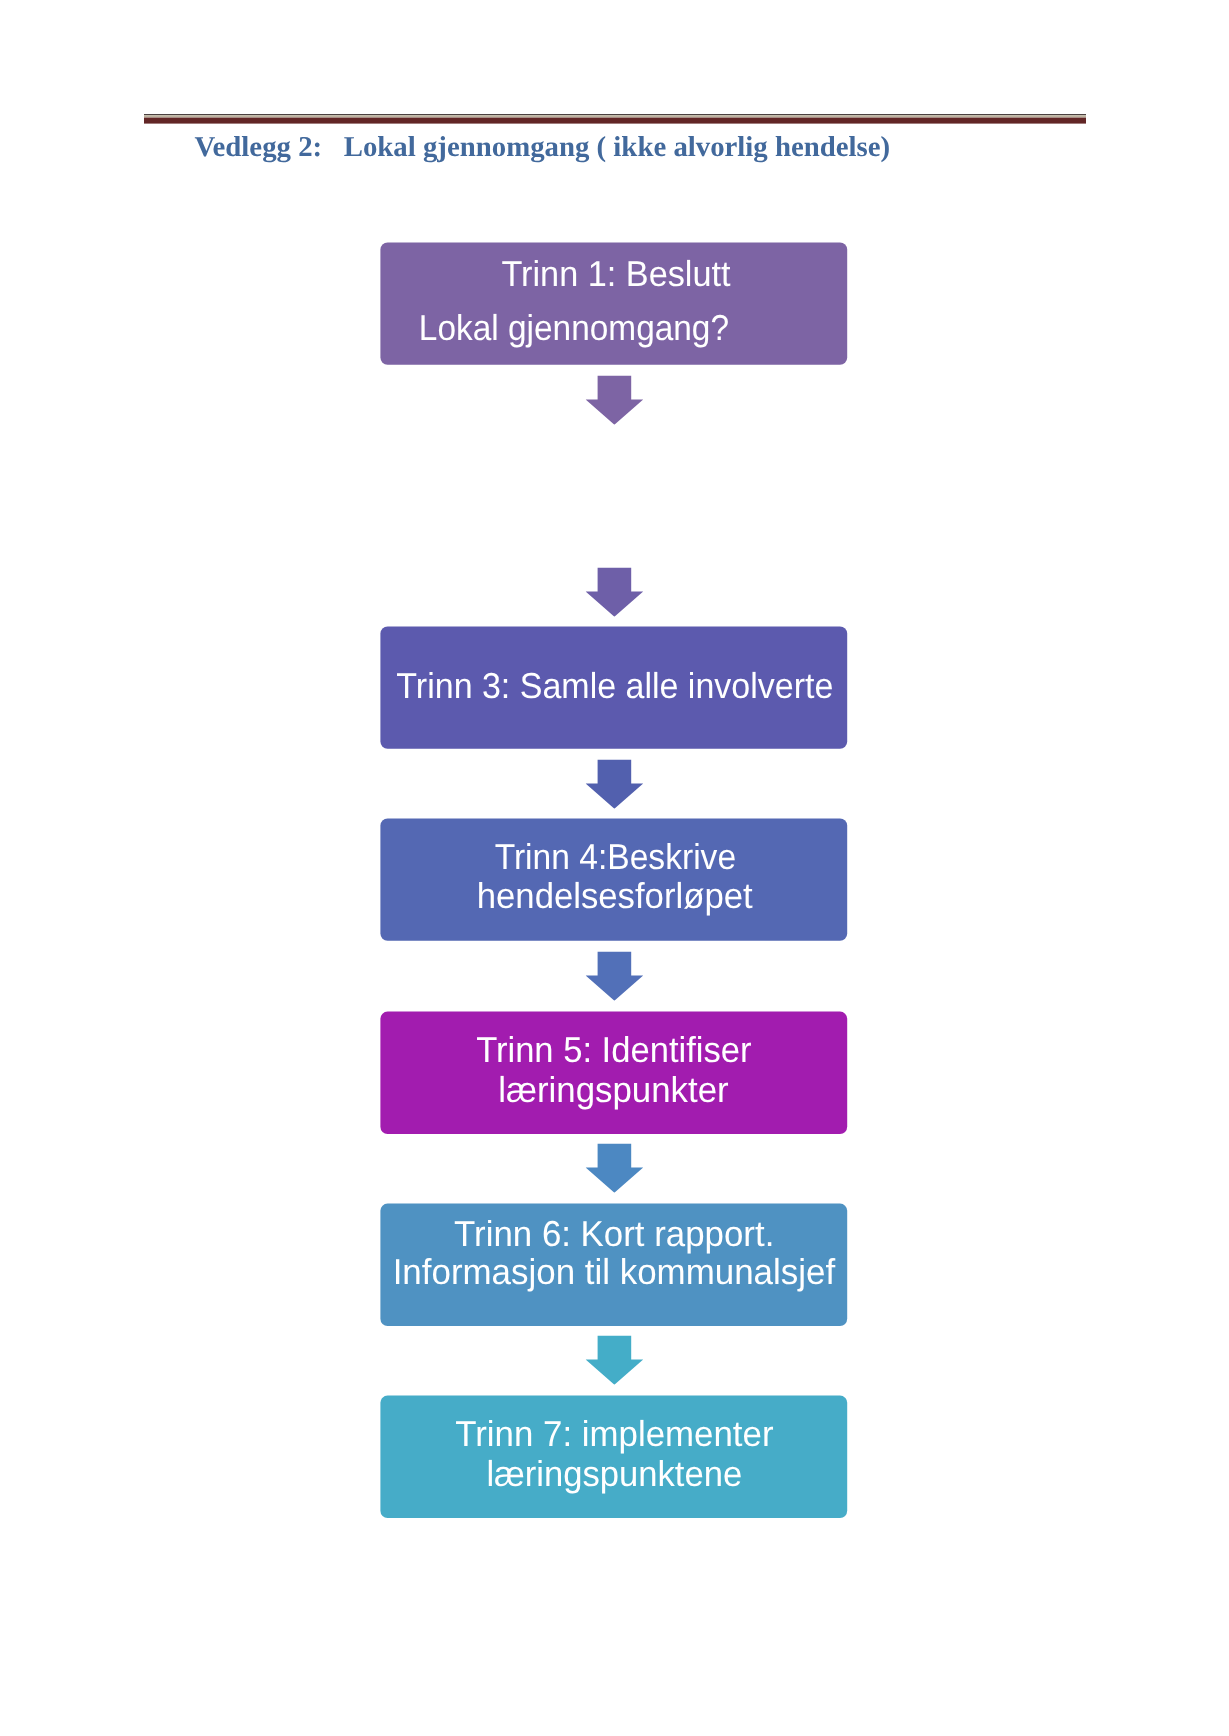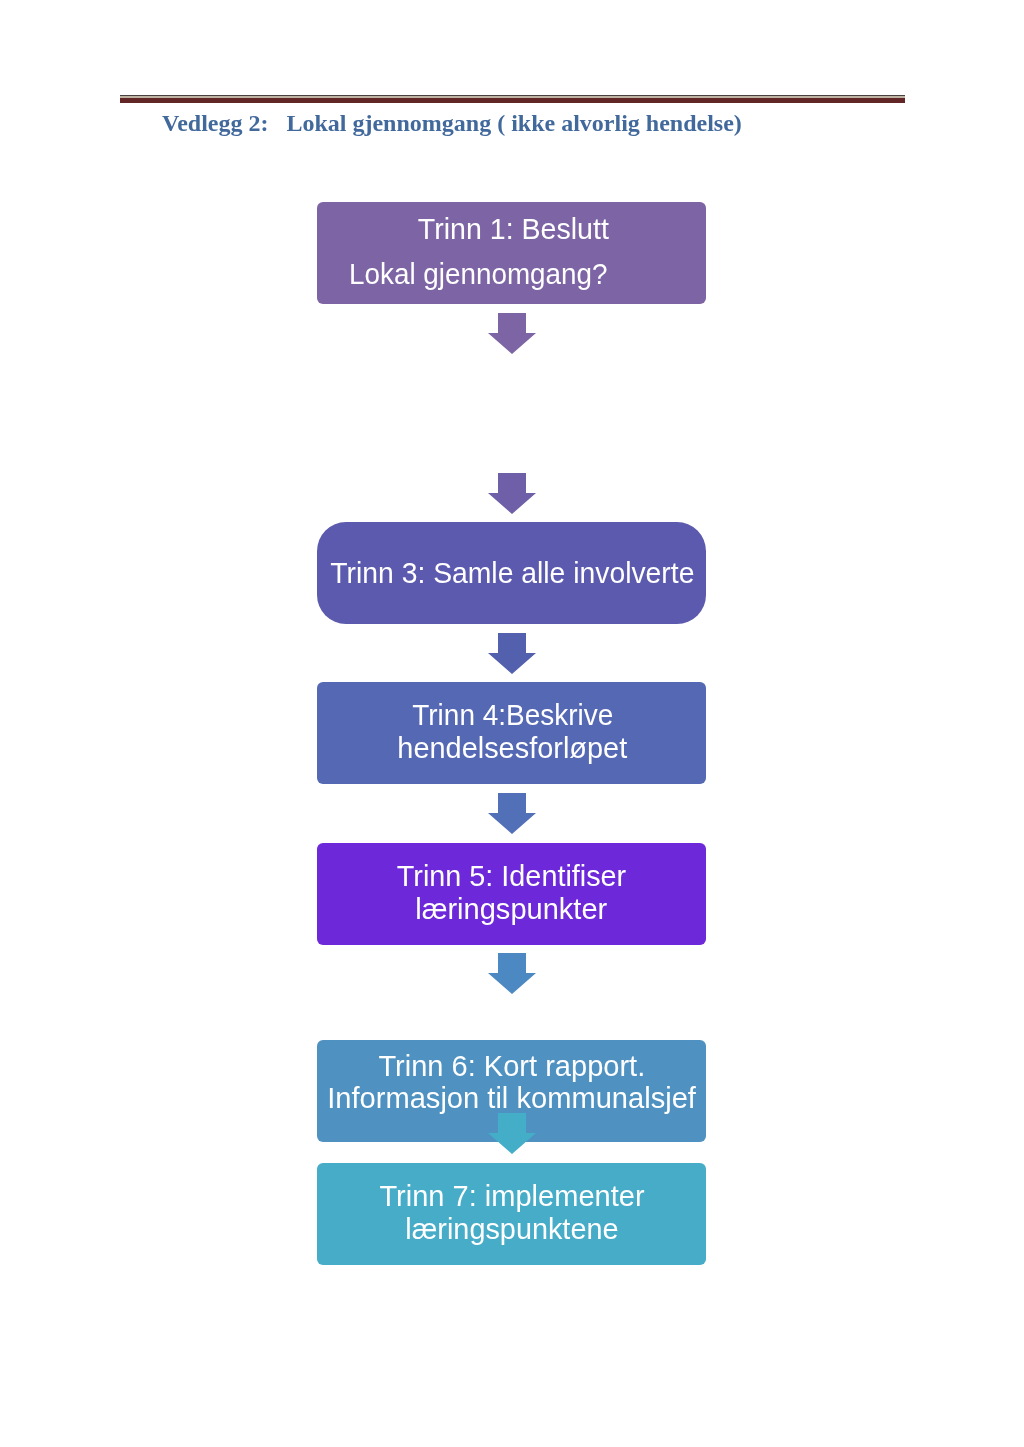--- a/index.html
+++ b/index.html
@@ -41,21 +41,21 @@
     font-family:"Liberation Sans", sans-serif;
     font-size:30px;line-height:32.5px;
     text-align:center;white-space:pre;
   }
   .box .ln{transform-origin:center center;}
   .box1{top:202px;background:#7d64a4;padding-bottom:3px;line-height:44.7px;}
   .box2{top:362px;background:#6e5fa8;padding-top:2px;}
   .box3{top:522px;background:#5c5aae;padding-top:1px;}
   .box4{top:682px;background:#5468b3;padding-bottom:3px;justify-content:center;}
   .box5{top:843px;background:#517bb8;padding-bottom:3px;}
-  .box6{top:1040px;background:#4f92c2;padding-bottom:18px;}
+  .box6{top:1003px;background:#4f92c2;padding-bottom:18px;}
   .box7{top:1163px;background:#46acc8;padding-bottom:3px;}
 
   .b1l1{transform:translateZ(0) translateX(2px)    scaleX(0.952);}
   .b1l2{transform:translateZ(0) translateX(-33px)  scaleX(0.928);}
   .b2l1{transform:translateZ(0) translateX(0.5px)  scaleX(0.936);}
   .b3l1{transform:translateZ(0) translateX(0.5px)  scaleX(0.944);}
   .b4l1{transform:translateZ(0) translateX(1px)    scaleX(0.933);}
   .b4l2{transform:translateZ(0) translateX(1px)    scaleX(0.964);}
   .b5l1{transform:translateZ(0) translateX(0px)    scaleX(0.960);}
   .b5l2{transform:translateZ(0) translateX(0px)    scaleX(0.968);}
@@ -99,42 +99,42 @@
         </svg>
     </div>
 
 
     <div class="arrow arr2">
       <svg width="48" height="41" viewBox="0 0 48 41" aria-hidden="true">
           <path d="M10 0 H38 V20 H48 L24 41 L0 20 H10 Z" fill="#6e5fa8"></path>
         </svg>
     </div>
 
-    <div class="box box3" style="background: rgb(92, 90, 174); border-radius: 29px;">
+    <div class="box box3" style="background: rgb(92, 90, 174);">
       <div class="ln b3l1">Trinn 3: Samle alle involverte</div>
     </div>
 
     <div class="arrow arr3">
       <svg width="48" height="41" viewBox="0 0 48 41" aria-hidden="true">
           <path d="M10 0 H38 V20 H48 L24 41 L0 20 H10 Z" fill="#5260ae"></path>
         </svg>
     </div>
 
     <div class="box box4" style="background: rgb(84, 104, 179);">
       <div class="ln b4l1">Trinn 4:Beskrive</div>
       <div class="ln b4l2">hendelsesforløpet</div>
     </div>
 
     <div class="arrow arr4">
       <svg width="48" height="41" viewBox="0 0 48 41" aria-hidden="true">
           <path d="M10 0 H38 V20 H48 L24 41 L0 20 H10 Z" fill="#5270b8"></path>
         </svg>
     </div>
 
-    <div class="box box5" style="background: #6d28d9;">
+    <div class="box box5" style="background: #a21caf;">
       <div class="ln b5l1">Trinn 5: Identifiser</div>
       <div class="ln b5l2">læringspunkter</div>
     </div>
 
     <div class="arrow arr5">
       <svg width="48" height="41" viewBox="0 0 48 41" aria-hidden="true">
           <path d="M10 0 H38 V20 H48 L24 41 L0 20 H10 Z" fill="#4c88c2"></path>
         </svg>
     </div>
 

